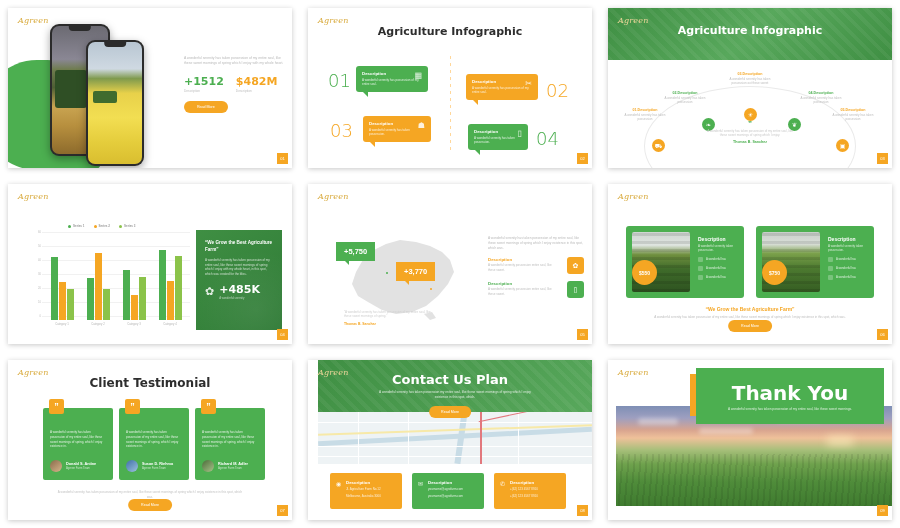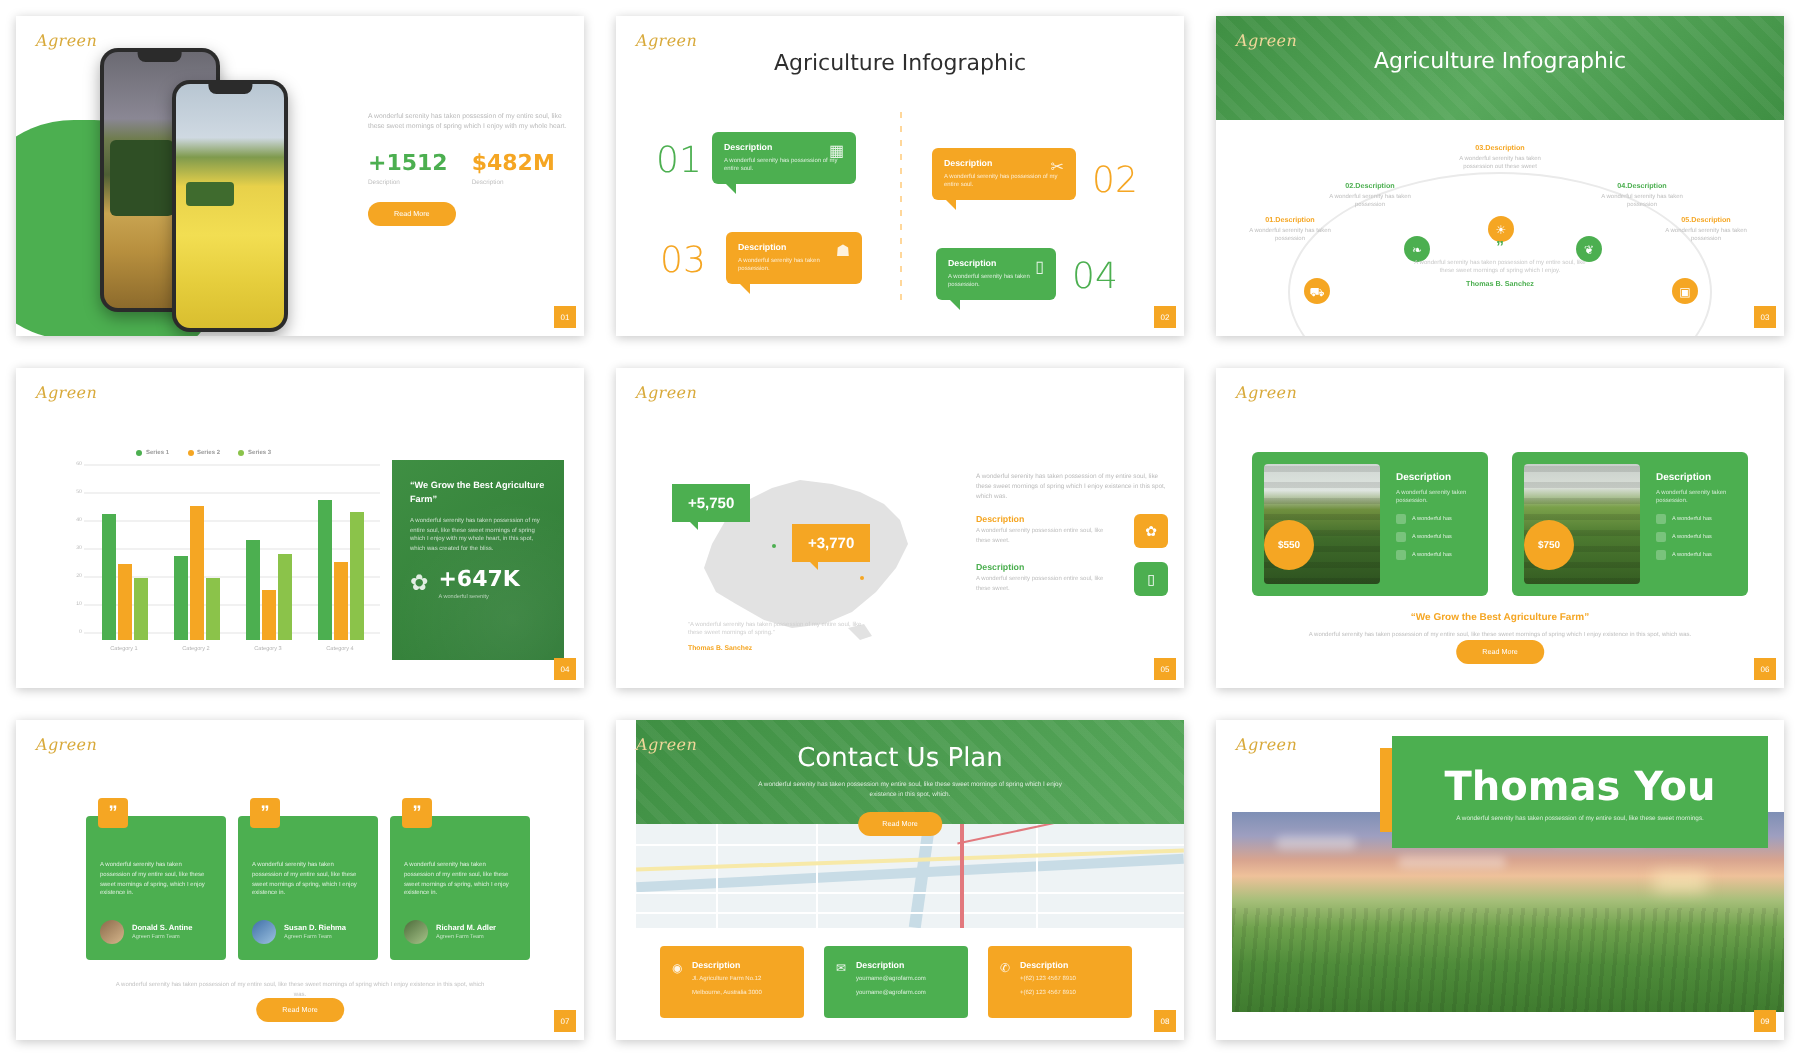--- a/index.html
+++ b/index.html
@@ -35,21 +35,21 @@
   }
   .logo.white{ color:#f0d79a; }
   .pgbadge{
     position:absolute; right:4px; bottom:4px;
     width:11px; height:11px; background:#f5a623;
     z-index:40;
     font-size:4px; color:#fff; text-align:center; line-height:11px;
   }
   .ttl{
     font-family:"DejaVu Sans", sans-serif;
-    font-weight:normal; color:#2e2e2e;
+    font-weight:bold; color:#2e2e2e;
     text-align:center;
   }
   .lorem{ color:#b9b9b9; }
 
   
   .s1blob{
     position:absolute; left:-26px; top:52px;
     width:120px; height:110px; background:#4caf50;
     border-radius:60px 60px 10px 60px;
   }
@@ -495,21 +495,21 @@
             <span>Category 4</span>
           </div>
       </div>
 
       <div class="greenCard">
         <div class="gcH">“We Grow the Best Agriculture Farm”</div>
         <div class="gcP">A wonderful serenity has taken possession of my entire soul, like these sweet mornings of spring which I enjoy with my whole heart, in this spot, which was created for the bliss.</div>
         <div style="display:flex;align-items:center;gap:5px;margin-top:7px;position:relative;z-index:2;">
           <span style="font-size:11px;color:#fff;opacity:.85">✿</span>
           <div>
-            <div class="gcNum">+647K</div>
+            <div class="gcNum">+485K</div>
             <div class="gcCap">A wonderful serenity</div>
           </div>
         </div>
       </div>
 
       <div class="pgbadge">04</div>
     </div>
   </div>
 
   <div class="cell">
@@ -617,20 +617,21 @@
       </div>
       <div class="btnPill" style="position:absolute;left:50%;transform:translateX(-50%);bottom:12px;">Read More</div>
 
       <div class="pgbadge">06</div>
     </div>
   </div>
 
   <div class="cell">
     <div class="slide">
       <div class="logo">Agreen</div>
+      <div class="ttl s7title">Client Testimonial</div>
 
       <div class="tCard" style="left:35px;">
         <div class="qMark">”</div>
         <div class="p">A wonderful serenity has taken possession of my entire soul, like these sweet mornings of spring, which I enjoy existence in.</div>
         <div class="tWho">
           <div class="av av1"></div>
           <div>
             <div class="n">Donald S. Antine</div>
             <div class="r">Agreen Farm Team</div>
           </div>
@@ -728,21 +729,21 @@
       <div class="tyPhoto">
         <div class="sun"></div>
         <div class="cl" style="left:8%;top:12%;width:40px;height:7px"></div>
         <div class="cl" style="left:30%;top:22%;width:54px;height:6px"></div>
         <div class="cl" style="left:58%;top:10%;width:46px;height:6px"></div>
         <div class="crop"></div>
       </div>
 
       <div class="tyBar"></div>
       <div class="tyPanel">
-        <div class="tyH">Thomas You</div>
+        <div class="tyH">Thank You</div>
         <div class="tyP">A wonderful serenity has taken possession of my entire soul, like these sweet mornings.</div>
       </div>
 
       <div class="pgbadge">09</div>
     </div>
   </div>
 
 </div>
 
 </body></html>

